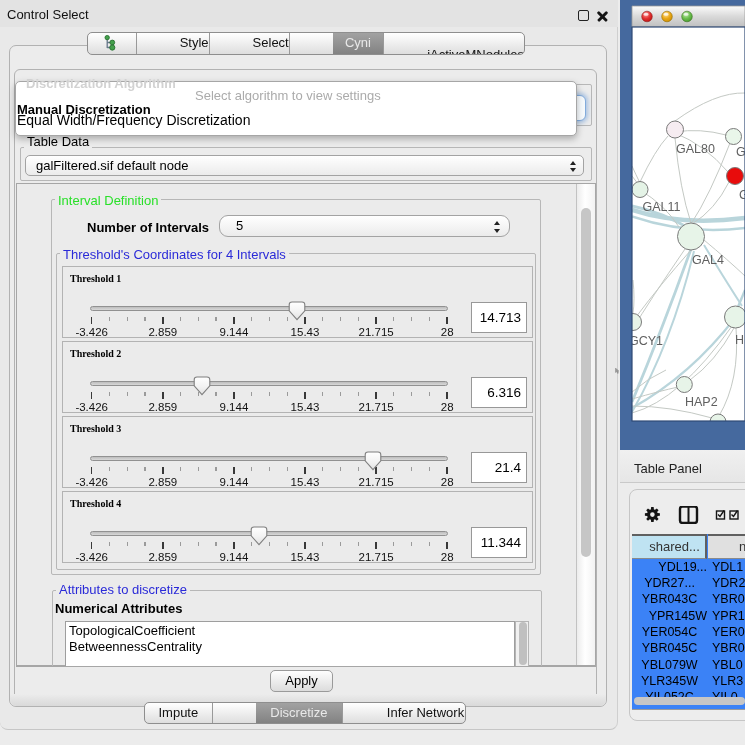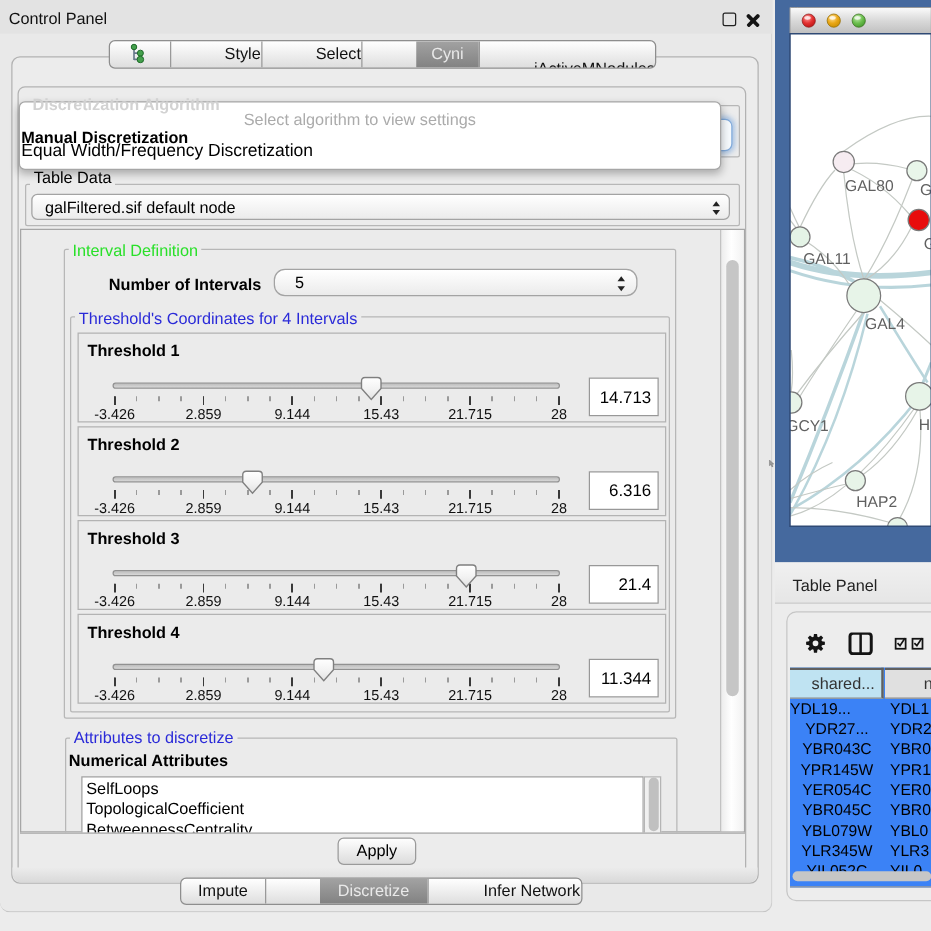--- a/index.html
+++ b/index.html
@@ -51,21 +51,21 @@
 
 #viewport { left:16px; top:183px; width:580px; height:483px; border:1px solid #a6a6a6;
   background:#ebebeb; overflow:hidden; }
 #vsbar { left:576px; top:184px; width:19px; height:481px;
   background:linear-gradient(to right,#ececec,#ffffff 45%,#f2f2f2);
   border-left:1px solid #c2c2c2; }
 #vthumb { left:581px; top:208px; width:10px; height:349px; background:#c6c6c6; border-radius:5px; }
 
 .trow { position:absolute; left:62px; width:471px; height:72px; background:#ebebeb;
   border:1px solid #b3b3b3; }
-.trow b { position:absolute; left:7px; top:6px; font-size:13px; color:#000; }
+.trow b { position:absolute; left:7px; top:6px; font-size:10px; color:#000;font-family:Liberation Serif, serif; }
 .track { position:absolute; left:27px; top:39px; width:358px; height:5px;
   border:1px solid #919191; border-radius:3px;
   background:linear-gradient(#bdbdbd,#d8d8d8); }
 .ticksMinor { position:absolute; left:28px; top:50px; width:358px; height:4px;
   background:repeating-linear-gradient(to right,#9a9a9a 0 1.2px,transparent 1.2px 17.775px); }
 .ticksMajor { position:absolute; left:28px; top:50px; width:358px; height:7px;
   background:repeating-linear-gradient(to right,#393939 0 1.5px,transparent 1.5px 71.1px); }
 .tlabels { position:absolute; top:59px; left:0; width:100%; }
 .tlabels span { position:absolute; transform:translateX(-50%); font-size:11.5px; font-weight:normal; color:#111; white-space:nowrap; }
 .thumb { position:absolute; top:34px; width:18px; height:20px; }
@@ -94,21 +94,21 @@
 #hdr2 { left:76px; width:37px; background:#e0e0e0; text-align:left; padding-left:31px; }
 .trowt { position:absolute; font-size:12.5px; color:#000; white-space:nowrap; }
 #hthumb { left:634px; top:697px; width:111px; height:8px; background:#c6c6c6; border-radius:4px; z-index:5; }
 #cursor { left:615px; top:368px; z-index:60; }
 </style>
 </head>
 <body>
 
 <div class="abs" id="cpwin"></div>
 <div class="abs" id="cptitle">
-    <span>Control Panel</span>
+    <span>Control Select</span>
   </div>
 <div class="abs" id="icoSquare"></div>
 <div class="abs xbar" style="transform:rotate(45deg);"></div>
 <div class="abs xbar" style="transform:rotate(-45deg);"></div>
 
 <div class="abs seg" id="toptabs">
   <div style="width:90px;"><svg width="12" height="17" style="vertical-align:-4px;margin-right:4px;" viewBox="0 0 12 17">
         <path d="M3.2 3.5 V14 M3.2 8.5 H7.6 M3.2 13.5 H7.6" stroke="#667789" stroke-width="1.3" fill="none"></path>
         <circle cx="3.2" cy="3.6" r="2.2" fill="#44a04c" stroke="#1f6b2a" stroke-width=".8"></circle>
         <circle cx="8.3" cy="8.5" r="2.4" fill="#44a04c" stroke="#1f6b2a" stroke-width=".8"></circle>
@@ -256,21 +256,20 @@
         </defs>
         <path d="M4 1 H14 Q16.8 1 16.8 3.8 V9.8 L9 18.6 L1.2 9.8 V3.8 Q1.2 1 4 1 Z" fill="url(#thg3)" stroke="#7f7f7f" stroke-width="1.1"></path>
       </svg></div>
   <div class="tfield">11.344</div>
 </div>
 
 <div class="abs groupbox" style="left:52px; top:590px; width:490px; height:88px;"></div>
 <div class="abs grouptitle" style="left:56px; top:582px; color:#2a2ad8; background:#ebebeb;">Attributes to discretize</div>
 <div class="abs" style="left:55px; top:601px; font-size:13px; font-weight:bold;">Numerical Attributes</div>
 <div class="abs" id="attrList">
-  <div>SelfLoops</div>
   <div>TopologicalCoefficient</div>
   <div>BetweennessCentrality</div>
 </div>
 <div class="abs" id="listSbar"></div>
 <div class="abs" id="listThumb"></div>
 
 <div class="abs" style="left:17px; top:666px; width:578px; height:33px; background:#ececec;"></div>
 <div class="abs" style="left:16px; top:666px; width:580px; height:1px; background:#a6a6a6;"></div>
 
 <div class="abs" style="left:10px; top:694px; width:596px; height:12px; background:linear-gradient(#ececec,#d9d9d9); border-radius:0 0 7px 7px;"></div>
@@ -394,27 +393,27 @@
     <rect x="73.5" y="5" width="8" height="8"></rect>
     <path d="M75 8.5 L77 10.5 L81 4.5"></path>
     <rect x="87" y="5" width="8" height="8"></rect>
     <path d="M88.5 8.5 L90.5 10.5 L94.5 4.5"></path>
   </g>
 </svg>
 
 <div class="abs" id="tblArea">
   <div class="hdr" id="hdr1">shared...</div>
   <div class="hdr" id="hdr2">na</div>
-  <div class="trowt" style="left:0; top:25.5px; width:75px; text-align:left;">YDL19...</div>
+  <div class="trowt" style="left:0; top:25.5px; width:75px; text-align:right;">YDL19...</div>
   <div class="trowt" style="left:80px; top:25.5px;">YDL1</div>
   <div class="trowt" style="left:0; top:41.8px; width:75px; text-align:center;">YDR27...</div>
   <div class="trowt" style="left:80px; top:41.8px;">YDR2</div>
   <div class="trowt" style="left:0; top:58.2px; width:75px; text-align:center;">YBR043C</div>
   <div class="trowt" style="left:80px; top:58.2px;">YBR0</div>
-  <div class="trowt" style="left:0; top:74.5px; width:75px; text-align:center;">YPR145W</div>
+  <div class="trowt" style="left:0; top:74.5px; width:75px; text-align:right;">YPR145W</div>
   <div class="trowt" style="left:80px; top:74.5px;">YPR1</div>
   <div class="trowt" style="left:0; top:90.8px; width:75px; text-align:center;">YER054C</div>
   <div class="trowt" style="left:80px; top:90.8px;">YER0</div>
   <div class="trowt" style="left:0; top:107.1px; width:75px; text-align:center;">YBR045C</div>
   <div class="trowt" style="left:80px; top:107.1px;">YBR0</div>
   <div class="trowt" style="left:0; top:123.5px; width:75px; text-align:center;">YBL079W</div>
   <div class="trowt" style="left:80px; top:123.5px;">YBL0</div>
   <div class="trowt" style="left:0; top:139.8px; width:75px; text-align:center;">YLR345W</div>
   <div class="trowt" style="left:80px; top:139.8px;">YLR3</div>
   <div class="trowt" style="left:0; top:156.1px; width:75px; text-align:center;">YIL052C</div>

